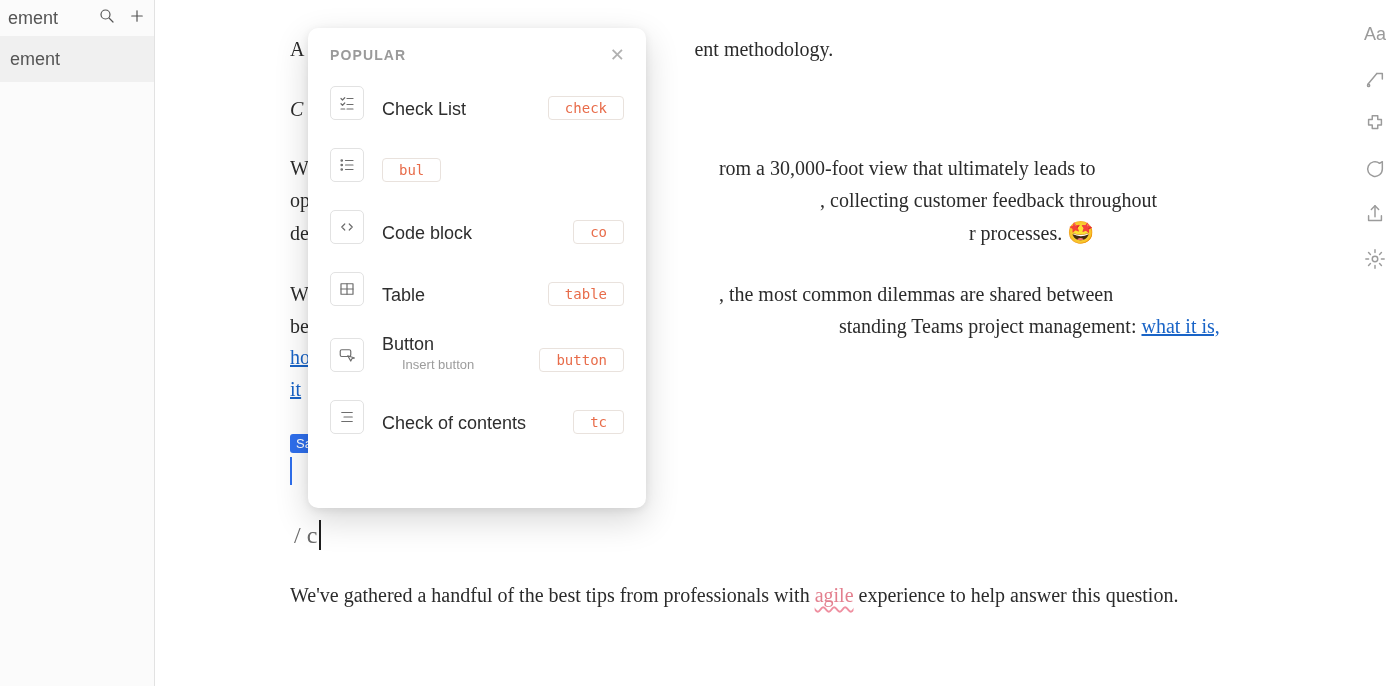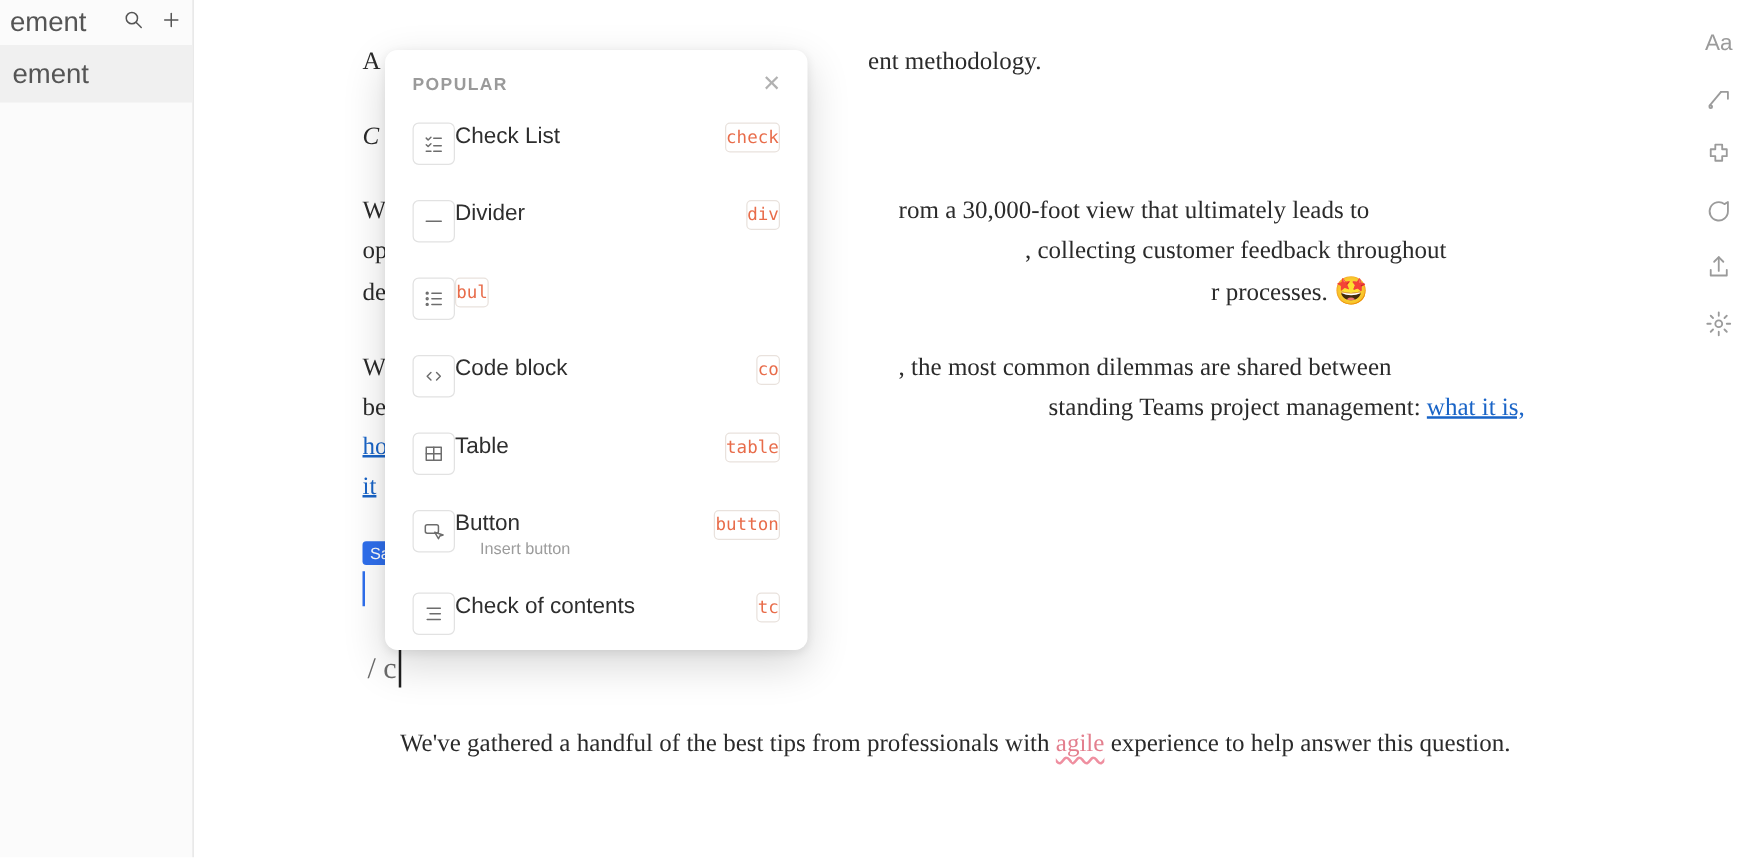--- a/index.html
+++ b/index.html
@@ -25,21 +25,21 @@
     width:1400px;height:686px;
     overflow:hidden;
     position:relative;
   }
 
   
   .sidebar{
     position:absolute;left:0;top:0;bottom:0;width:154px;
     background:var(--sidebar);
     font-family:-apple-system,BlinkMacSystemFont,"Segoe UI",Arial,sans-serif;
-    font-size:22px;color:#555;
+    font-size:18px;color:#555;
     border-right:1px solid var(--border);
   }
   .sidebar .hdr{display:flex;align-items:center;gap:12px;padding:0 8px;height:36px;}
   .sidebar .hdr .title{flex:1;overflow:hidden;white-space:nowrap;}
   .sidebar-item{
     display:flex;align-items:center;height:46px;padding:0 10px;
     white-space:nowrap;overflow:hidden;text-overflow:ellipsis;
   }
   .sidebar-item.sel{background:var(--hover);font-weight:500;}
   .sidebar .spacer{height:40px;}
@@ -87,52 +87,52 @@
     background:var(--pill);color:#fff;border-radius:3px;
     font-family:-apple-system,sans-serif;font-size:13px;
     padding:2px 6px;
   }
   .selbox .caret{
     width:2px;height:28px;background:var(--pill);margin-top:4px;
   }
 
   
   .popup{
-    position:absolute;left:308px;top:40px;width:338px;height:480px;
+    position:absolute;left:308px;top:28px;width:338px;height:480px;
     background:#fff;border-radius:10px;
     box-shadow:0 12px 34px rgba(0,0,0,.16),0 2px 8px rgba(0,0,0,.08);
     font-family:-apple-system,BlinkMacSystemFont,"Segoe UI",Arial,sans-serif;
     color:#3c3c3c;overflow:hidden;
   }
   .popup .phdr{
     display:flex;align-items:center;justify-content:space-between;
     padding:16px 20px 6px 22px;
     color:#9a9a9a;font-size:14px;letter-spacing:.08em;font-weight:600;
   }
   .popup .close{font-size:18px;color:#b1b1b1;cursor:pointer;font-weight:300;}
   .popup .list{}
   .popup .row{
-    display:flex;align-items:flex-start;
+    display:flex;align-items:flex-end;gap:18px;
     padding:14px 22px;
   }
   .popup .ico{
     width:32px;height:32px;border:1px solid var(--border);border-radius:5px;
     display:flex;align-items:center;justify-content:center;flex:0 0 32px;
     color:#6d6d6d;
   }
   .popup .ico svg{width:18px;height:18px;}
   .popup .labels{flex:1;min-width:0;}
   .popup .labels .lbl{font-size:18px;font-weight:500;color:#2e2e2e;}
   .popup .labels .sub{font-size:13px;color:#9c9c9c;margin-top:2px;margin-left:20px;}
   .popup .short{
     font-family:ui-monospace,Menlo,Consolas,monospace;
     font-size:14px;color:var(--shortcut);
     background:var(--shortcut-bg);
     border:1px solid var(--shortcut-border);
-    border-radius:4px;padding:3px 0;
+    border-radius:4px;padding:3px 16px;
   }
 
   
   svg{stroke:currentColor;fill:none;stroke-width:1.6;stroke-linecap:round;stroke-linejoin:round;}
 </style>
 </head>
 <body>
 
 <div class="sidebar">
   <div class="hdr">
@@ -208,21 +208,21 @@
 <div class="selbox">
   <span class="pill">Sa</span>
   <div class="caret"></div>
 </div>
 
 <div class="slash-row">
   <span>/ c</span>
     <span class="cursor"></span>
 </div>
 
-<div class="article" style="top:580px;margin-left:30px;">
+<div class="article" style="top:580px;">
   <p class="para">
     <span>We've gathered a handful of the best tips from professionals with </span><span class="sq">agile</span><span> experience to help answer this question.</span>
   </p>
 </div>
 
 <div class="popup">
   <div class="phdr">
     <span>POPULAR</span>
     <span class="close">✕</span>
   </div>
@@ -238,31 +238,20 @@
             <line x1="4" y1="20" x2="9" y2="20"></line>
             <line x1="12" y1="20" x2="20" y2="20"></line>
           </svg>
       </div>
       <div class="labels">
           <div class="lbl">Check List</div>
         </div>
       <div class="short">check</div>
     </div>
 
-    <div class="row">
-      <div class="ico">
-        <svg viewBox="0 0 24 24">
-            <line x1="4" y1="12" x2="20" y2="12"></line>
-          </svg>
-      </div>
-      <div class="labels">
-          <div class="lbl">Divider</div>
-        </div>
-      <div class="short">div</div>
-    </div>
 
     <div class="row">
       <div class="ico">
         <svg viewBox="0 0 24 24">
             <circle cx="5" cy="6" r="1"></circle>
             <line x1="10" y1="6" x2="20" y2="6"></line>
             <circle cx="5" cy="12" r="1"></circle>
             <line x1="10" y1="12" x2="20" y2="12"></line>
             <circle cx="5" cy="18" r="1"></circle>
             <line x1="10" y1="18" x2="20" y2="18"></line>

